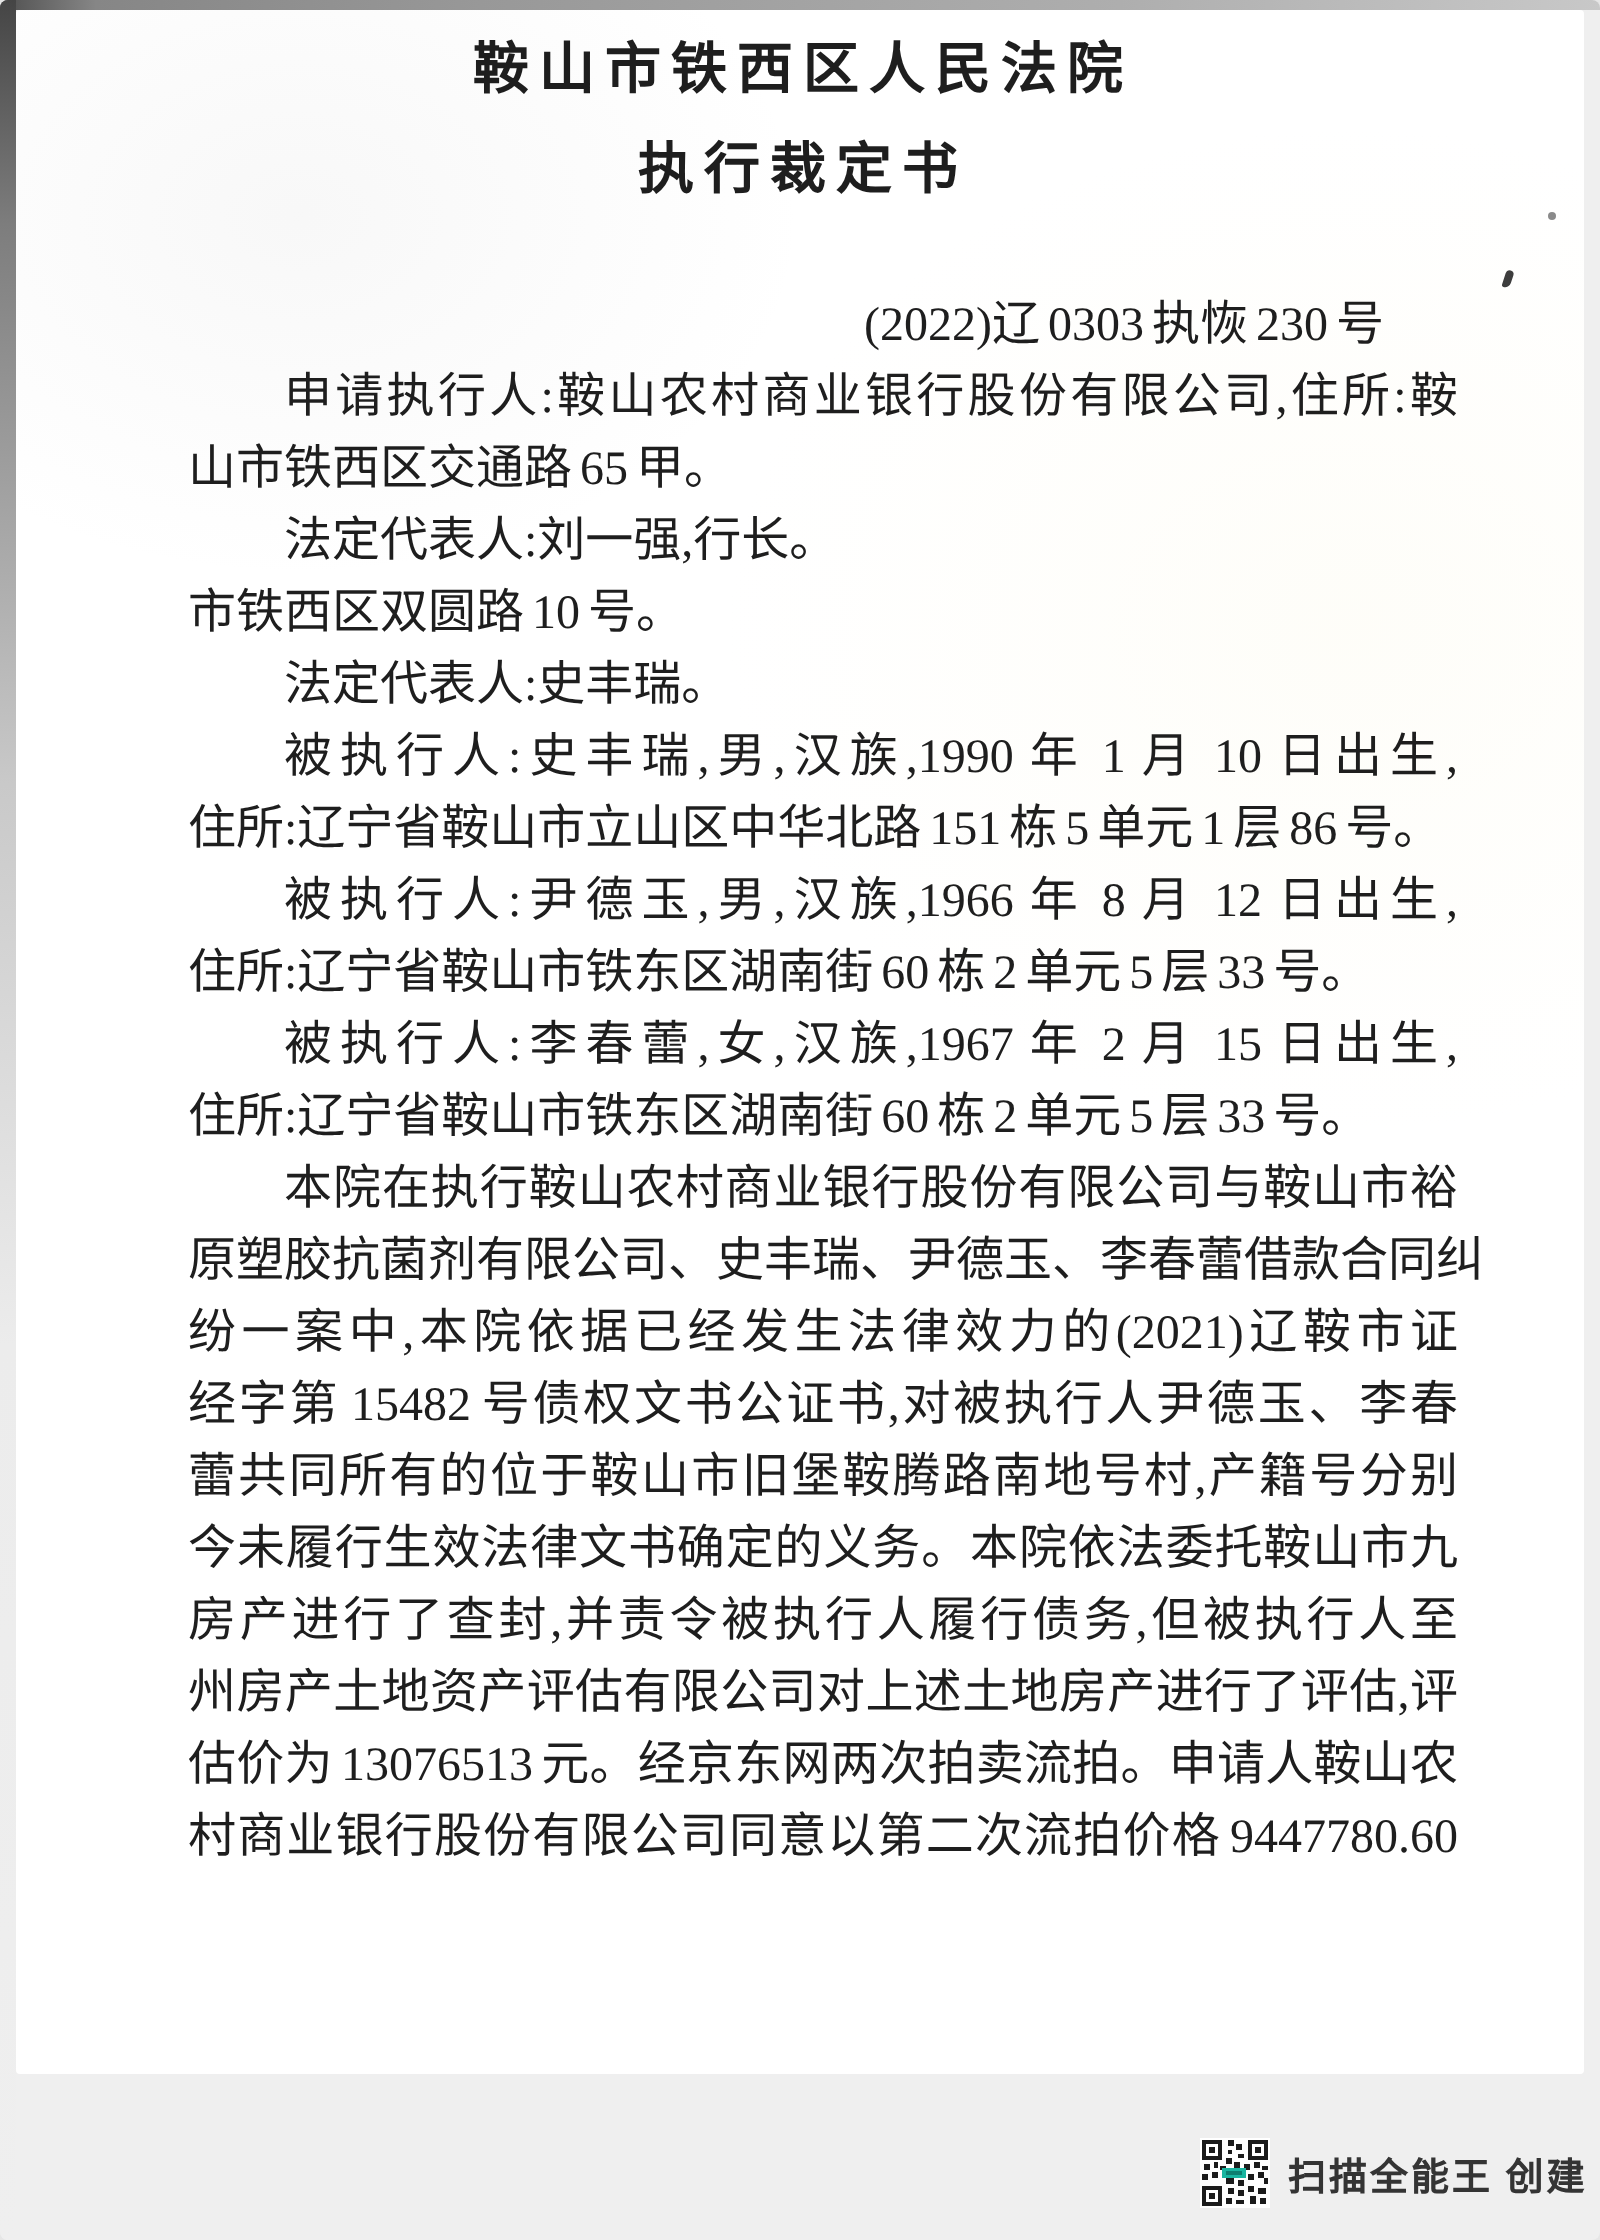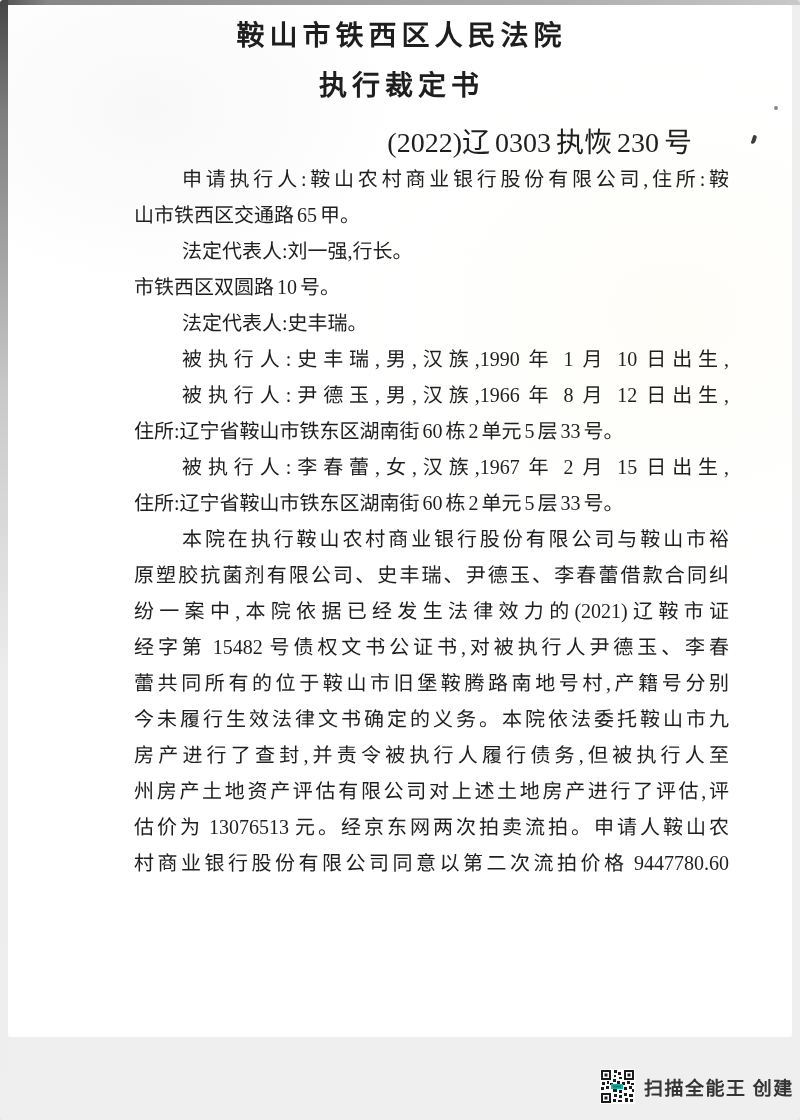--- a/index.html
+++ b/index.html
@@ -48,33 +48,32 @@
     font-size: 28px; line-height: 38px;
     font-weight: 600;
     text-align: center;
     letter-spacing: 5px;
     position: relative; left: -10px;
     white-space: nowrap;
   }
   .court-title { margin-top: 12px; }
   .doc-title   { margin-top: 12px; }
   .case-number {
-    margin-top: 20px;
-    font-size: 28px; line-height: 36px;
+    margin-top: 40px;
+    font-size: 24px; line-height: 36px;
     text-align: right;
     padding-right: 37px;
     white-space: nowrap;
     word-spacing: -2px;
   }
   .body-text {
-    font-size: 20px;
+    font-size: 24px;
     line-height: 36px;
     word-spacing: -2px;
     text-justify: inter-character;
-    margin-left: 40px;
   }
   .line {
     white-space: nowrap;
     text-align: justify;
     text-align-last: left;
   }
   .line.indent { text-indent: 48px; }
   .line.fill   { text-align-last: justify; }
   .scan-artifact { position: absolute; background: #4a4a4a; pointer-events: none; }
   .speck-comma {
@@ -113,20 +112,21 @@
       <h1 class="court-title">鞍山市铁西区人民法院</h1>
       <h1 class="doc-title">执行裁定书</h1>
       <div class="case-number">(2022)辽 0303 执恢 230 号</div>
       <div class="body-text">
           <div class="line indent fill">申请执行人:鞍山农村商业银行股份有限公司,住所:鞍</div>
           <div class="line">山市铁西区交通路 65 甲。</div>
           <div class="line indent">法定代表人:刘一强,行长。</div>
           <div class="line">市铁西区双圆路 10 号。</div>
           <div class="line indent">法定代表人:史丰瑞。</div>
           <div class="line indent fill">被执行人:史丰瑞,男,汉族,1990 年 1 月 10 日出生,</div>
+          <div class="line">住所:辽宁省鞍山市立山区中华北路 151 栋 5 单元 1 层 86 号。</div>
           <div class="line indent fill">被执行人:尹德玉,男,汉族,1966 年 8 月 12 日出生,</div>
           <div class="line">住所:辽宁省鞍山市铁东区湖南街 60 栋 2 单元 5 层 33 号。</div>
           <div class="line indent fill">被执行人:李春蕾,女,汉族,1967 年 2 月 15 日出生,</div>
           <div class="line">住所:辽宁省鞍山市铁东区湖南街 60 栋 2 单元 5 层 33 号。</div>
           <div class="line indent fill">本院在执行鞍山农村商业银行股份有限公司与鞍山市裕</div>
           <div class="line fill">原塑胶抗菌剂有限公司、史丰瑞、尹德玉、李春蕾借款合同纠</div>
           <div class="line fill">纷一案中,本院依据已经发生法律效力的(2021)辽鞍市证</div>
           <div class="line fill">经字第 15482 号债权文书公证书,对被执行人尹德玉、李春</div>
           <div class="line fill">蕾共同所有的位于鞍山市旧堡鞍腾路南地号村,产籍号分别</div>
           <div class="line fill">今未履行生效法律文书确定的义务。本院依法委托鞍山市九</div>

